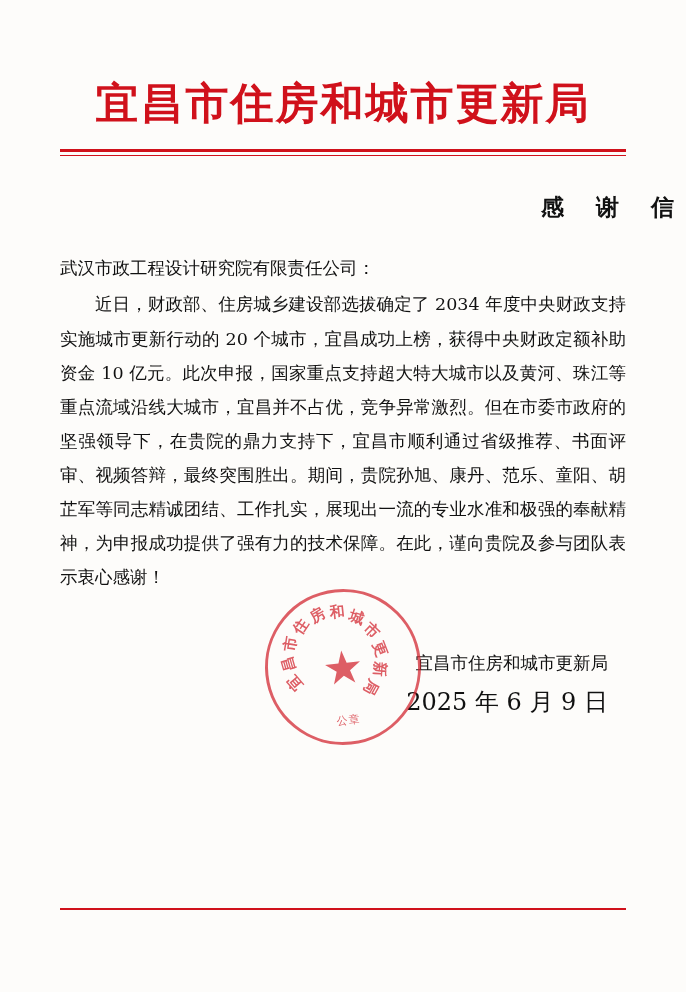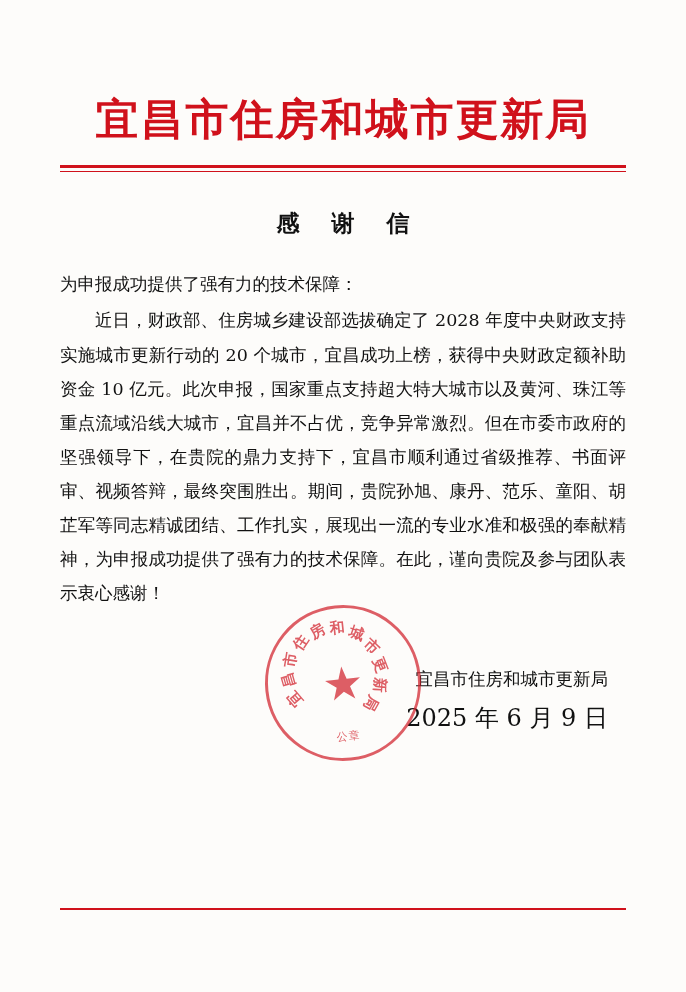--- a/index.html
+++ b/index.html
@@ -13,21 +13,21 @@
     font-family: "DejaVu Serif", "Liberation Serif", serif;
     color: #1a1a1a;
     position: relative;
     overflow: hidden;
   }
 
   .page {
     position: absolute;
     inset: 0;
     background: #fdfcfa;
-    padding: 16px;
+    padding: 0;
   }
 
   
   .letterhead {
     padding-top: 80px;
     text-align: center;
   }
   .letterhead-title {
     font-family: "DejaVu Serif", "Liberation Serif", serif;
     font-weight: bold;
@@ -46,21 +46,21 @@
     background: #d0111b;
   }
   .rule-thin {
     height: 1px;
     background: #d0111b;
     margin-top: 3px;
   }
 
   
   .doc-title {
-    text-align: center;
+    text-align: right;
     margin-top: 36px;
     font-size: 23px;
     font-weight: bold;
     letter-spacing: 12px;
     text-indent: 12px;
     color: #111;
   }
 
   
   .body-area {
@@ -172,22 +172,22 @@
     <div class="letterhead-title">宜昌市住房和城市更新局</div>
     <div class="rule-wrap">
       <div class="rule-thick"></div>
       <div class="rule-thin"></div>
     </div>
   </div>
 
   <div class="doc-title">感 谢 信</div>
 
   <div class="body-area">
-    <div class="salutation">为申报成功提供了强有力的技术保障：</div>
-    <p class="para">近日，财政部、住房城乡建设部选拔确定了 2028 年度中央财政支持实施城市更新行动的 20 个城市，宜昌成功上榜，获得中央财政定额补助资金 10 亿元。此次申报，国家重点支持超大特大城市以及黄河、珠江等重点流域沿线大城市，宜昌并不占优，竞争异常激烈。但在市委市政府的坚强领导下，在贵院的鼎力支持下，宜昌市顺利通过省级推荐、书面评审、视频答辩，最终突围胜出。期间，贵院孙旭、康丹、范乐、童阳、胡芷军等同志精诚团结、工作扎实，展现出一流的专业水准和极强的奉献精神，为申报成功提供了强有力的技术保障。在此，谨向贵院及参与团队表示衷心感谢！</p>
+    <div class="salutation">武汉市政工程设计研究院有限责任公司：</div>
+    <p class="para">近日，财政部、住房城乡建设部选拔确定了 2034 年度中央财政支持实施城市更新行动的 20 个城市，宜昌成功上榜，获得中央财政定额补助资金 10 亿元。此次申报，国家重点支持超大特大城市以及黄河、珠江等重点流域沿线大城市，宜昌并不占优，竞争异常激烈。但在市委市政府的坚强领导下，在贵院的鼎力支持下，宜昌市顺利通过省级推荐、书面评审、视频答辩，最终突围胜出。期间，贵院孙旭、康丹、范乐、童阳、胡芷军等同志精诚团结、工作扎实，展现出一流的专业水准和极强的奉献精神，为申报成功提供了强有力的技术保障。在此，谨向贵院及参与团队表示衷心感谢！</p>
   </div>
 
   <div class="sign-block">
 
     <div class="seal">
       <div class="seal-text" id="seal-ring">
           <span style="transform: translate(-45.0534px, 31.5467px) translate(-50%, -50%) rotate(-125deg);">宜</span>
           <span style="transform: translate(-54.1644px, 9.55065px) translate(-50%, -50%) rotate(-100deg);">昌</span>
           <span style="transform: translate(-53.1259px, -14.235px) translate(-50%, -50%) rotate(-75deg);">市</span>
           <span style="transform: translate(-42.1324px, -35.3533px) translate(-50%, -50%) rotate(-50deg);">住</span>

